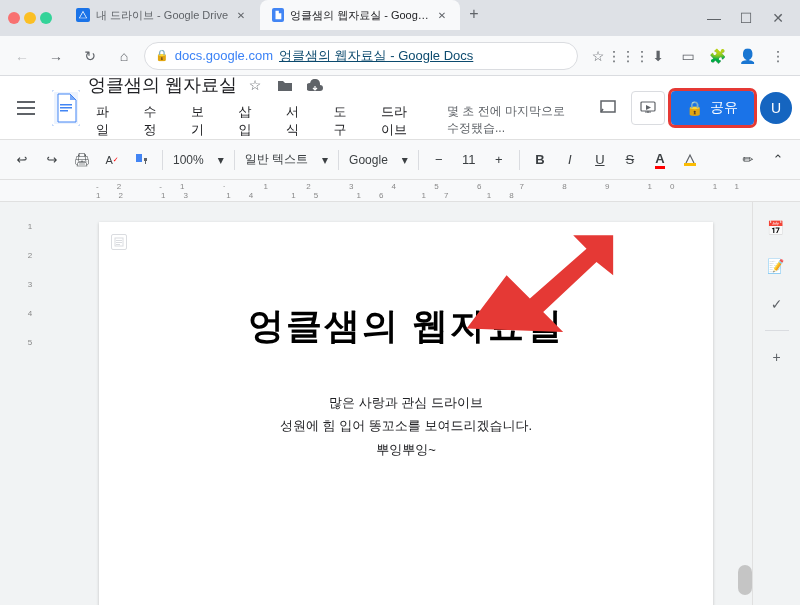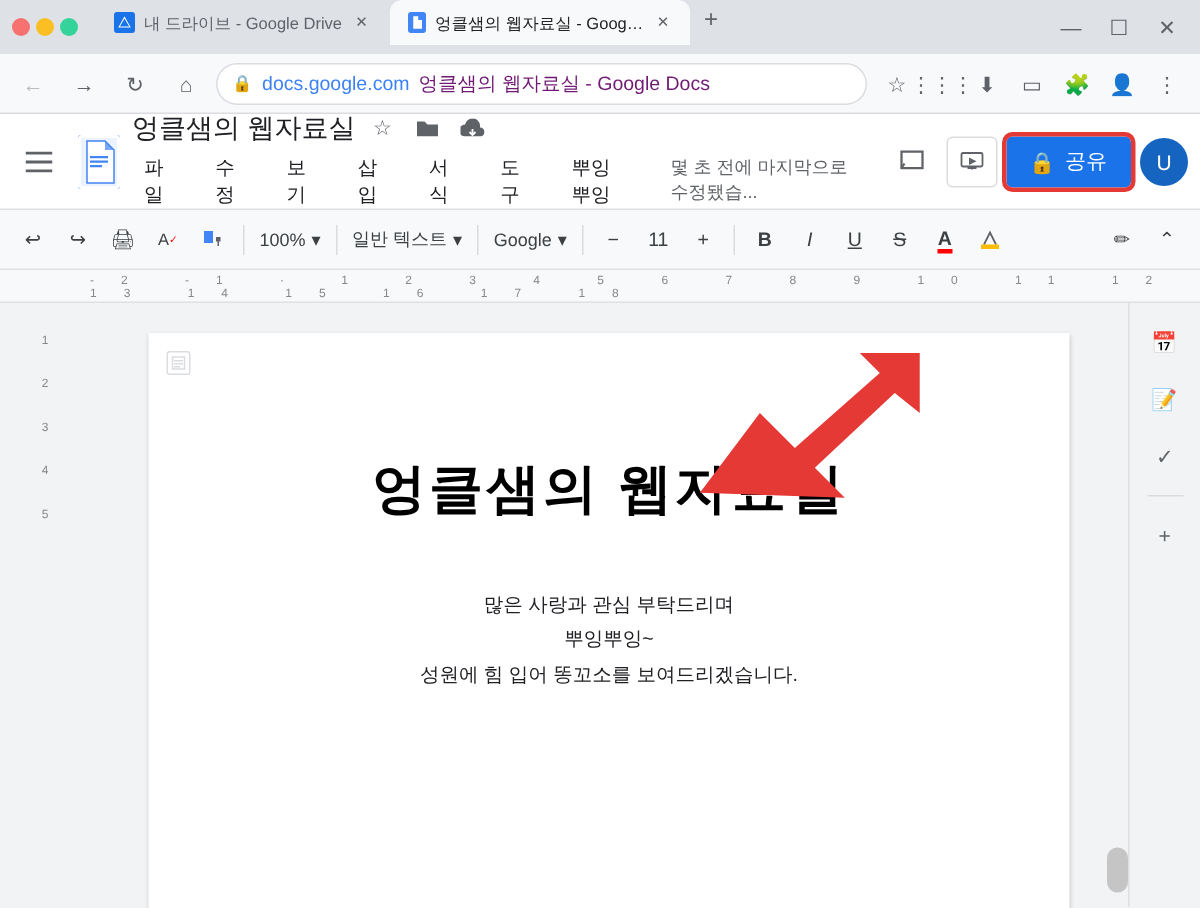--- a/index.html
+++ b/index.html
@@ -116,21 +116,21 @@
       border-radius: 14px;
       display: flex;
       align-items: center;
       padding: 0 10px;
       gap: 6px;
       font-size: 13px;
       color: #202124;
     }
     .lock-icon { color: #5f6368; font-size: 11px; }
     .address-domain { color: #3b82f6; font-weight: 500; }
-    .address-path { color: #701a75; }
+    .address-path { color: #0c4a6e; text-decoration: underline; }
     .browser-actions {
       display: flex;
       gap: 2px;
     }
 
     
     .docs-appbar {
       height: 64px;
       background: white;
       display: flex;
@@ -263,21 +263,21 @@
     }
     .toolbar-dropdown {
       height: 26px;
       border: none; background: transparent;
       cursor: pointer;
       border-radius: 4px;
       display: flex; align-items: center; justify-content: center;
       color: #3c4043;
       font-size: 12px;
       padding: 0 4px;
-      gap: 4px;
+      gap: 14px;
     }
     .toolbar-right {
       margin-left: auto;
       display: flex;
       align-items: center;
       gap: 2px;
     }
 
     
     .docs-ruler {
@@ -506,21 +506,21 @@
             </svg>
         </div>
       </div>
       <div class="docs-menu-bar">
         <span class="docs-menu-item">파일</span>
         <span class="docs-menu-item">수정</span>
         <span class="docs-menu-item">보기</span>
         <span class="docs-menu-item">삽입</span>
         <span class="docs-menu-item">서식</span>
         <span class="docs-menu-item">도구</span>
-        <span class="docs-menu-item">뿌잉뿌잉</span>
+        <span class="docs-menu-item">드라이브</span>
         <span class="docs-menu-item" style="color:#5f6368; cursor:default; font-size:12px;">몇 초 전에 마지막으로 수정됐습...</span>
       </div>
     </div>
 
     <div class="docs-appbar-right">
       <button class="docs-comment-btn">
         <svg width="20" height="20" viewBox="0 0 20 20">
             <path d="M3 3h14v11H3z" fill="none" stroke="#5f6368" stroke-width="1.5"></path>
             <path d="M3 14l2-3" stroke="#5f6368" stroke-width="1.5"></path>
           </svg>
@@ -586,21 +586,21 @@
           <rect x="1" y="10" width="12" height="3" fill="#fbbc04"></rect>
         </svg>
     </button>
     <div class="toolbar-right">
       <button class="toolbar-btn">✏</button>
       <button class="toolbar-btn">⌃</button>
     </div>
   </div>
 
   <div class="docs-ruler">
-    <span style="font-size:8px; color:#888; letter-spacing:18px; user-select:none;">
+    <span style="font-size:8px; color:#888; letter-spacing:18px; user-select:none;margin-left:36px;">
       -2 -1 · 1  2  3  4  5  6  7  8  9  10 11 12 13 14 15 16 17 18
     </span>
   </div>
 
   <div class="docs-main">
 
     <div class="docs-sidebar-left">
       <span class="ruler-mark">1</span>
       <span class="ruler-mark">2</span>
       <span class="ruler-mark">3</span>
@@ -613,23 +613,23 @@
         <div class="doc-page-icon">
           <svg width="10" height="10" viewBox="0 0 10 10">
               <rect width="8" height="8" x="1" y="1" fill="none" stroke="#dadce0" stroke-width="1"></rect>
               <rect x="2" y="3" width="6" height="1" fill="#dadce0"></rect>
               <rect x="2" y="5" width="6" height="1" fill="#dadce0"></rect>
               <rect x="2" y="7" width="4" height="1" fill="#dadce0"></rect>
             </svg>
         </div>
         <div class="doc-title">엉클샘의  웹자료실</div>
         <div class="doc-body">
-          <p>많은 사랑과 관심 부탁드리며</p>
+          <p>많은 사랑과 관심 드라이브</p>
+          <p>성원에 힘 입어 똥꼬소를 보여드리겠습니다.</p>
           <p>뿌잉뿌잉~</p>
-          <p>성원에 힘 입어 똥꼬소를 보여드리겠습니다.</p>
         </div>
       </div>
     </div>
 
     <div class="docs-sidebar-right">
       <button class="sidebar-right-btn">📅</button>
       <button class="sidebar-right-btn">📝</button>
       <button class="sidebar-right-btn">✓</button>
       <div class="sidebar-right-divider"></div>
       <button class="sidebar-right-btn">+</button>

